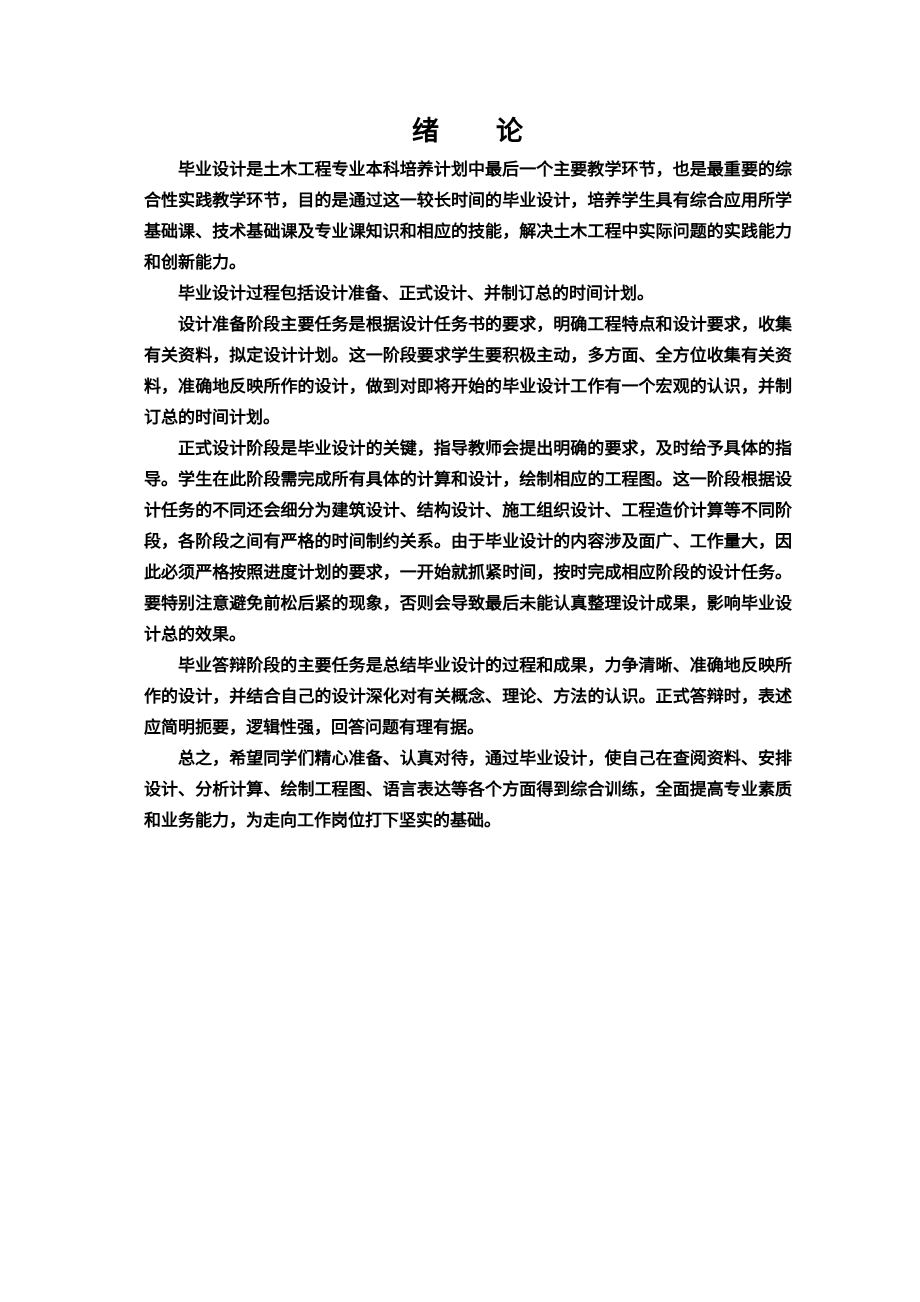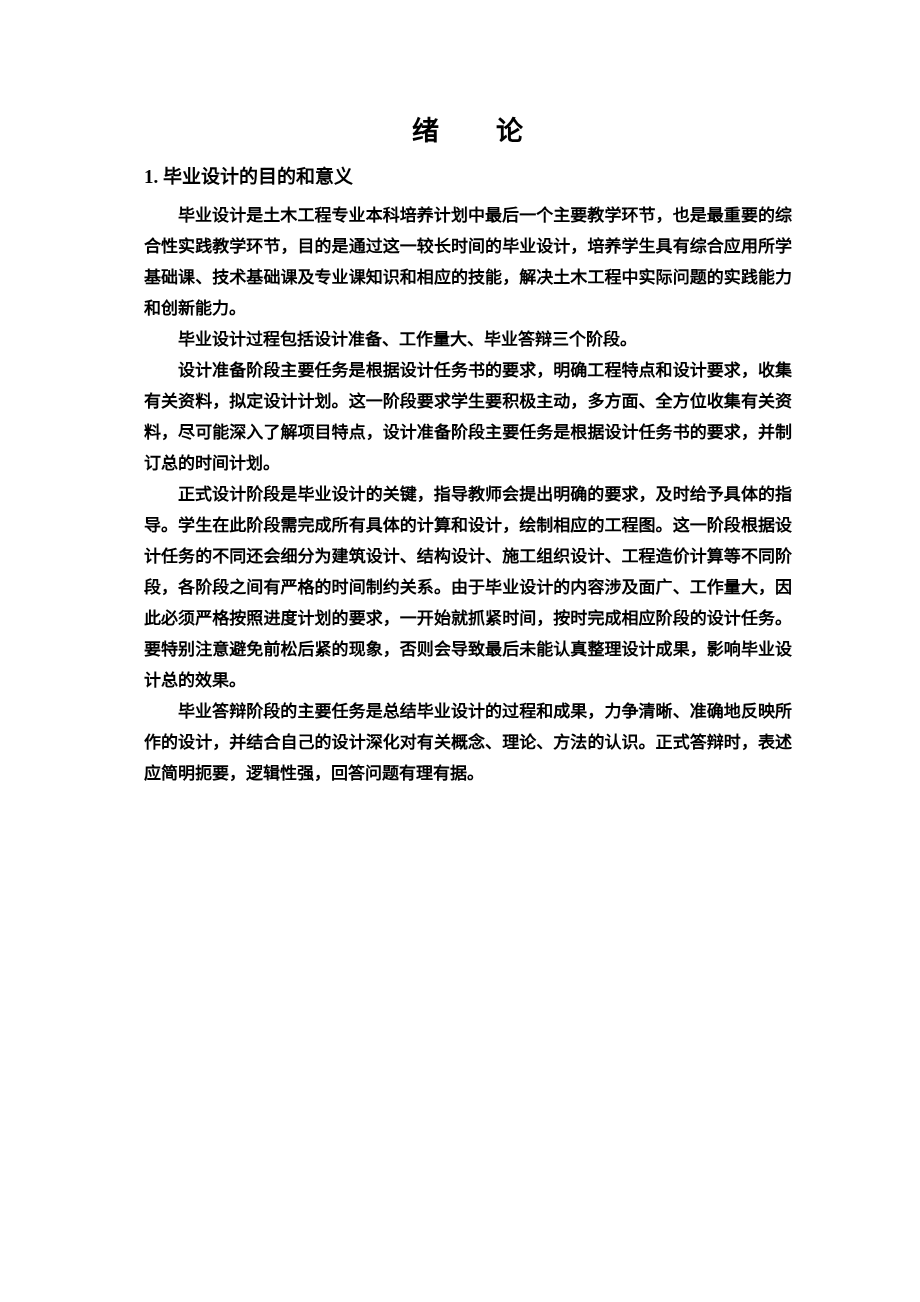--- a/index.html
+++ b/index.html
@@ -45,28 +45,28 @@
     font-weight: bold;
   }
 </style>
 </head>
 <body>
 
 <div class="page">
 
   <div class="doc-title">绪　　论</div>
 
-  <h2 class="section-heading">1. 毕业设计的目的和意义</h2>
 
   <p class="body-para">毕业设计是土木工程专业本科培养计划中最后一个主要教学环节，也是最重要的综合性实践教学环节，目的是通过这一较长时间的毕业设计，培养学生具有综合应用所学基础课、技术基础课及专业课知识和相应的技能，解决土木工程中实际问题的实践能力和创新能力。</p>
 
 
 
-  <p class="body-para">毕业设计过程包括设计准备、工作量大、毕业答辩三个阶段。</p>
+  <p class="body-para">毕业设计过程包括设计准备、正式设计、并制订总的时间计划。</p>
 
-  <p class="body-para">设计准备阶段主要任务是根据设计任务书的要求，明确工程特点和设计要求，收集有关资料，拟定设计计划。这一阶段要求学生要积极主动，多方面、全方位收集有关资料，尽可能深入了解项目特点，设计准备阶段主要任务是根据设计任务书的要求，并制订总的时间计划。</p>
+  <p class="body-para">设计准备阶段主要任务是根据设计任务书的要求，明确工程特点和设计要求，收集有关资料，拟定设计计划。这一阶段要求学生要积极主动，多方面、全方位收集有关资料，准确地反映所作的设计，做到对即将开始的毕业设计工作有一个宏观的认识，并制订总的时间计划。</p>
 
   <p class="body-para">正式设计阶段是毕业设计的关键，指导教师会提出明确的要求，及时给予具体的指导。学生在此阶段需完成所有具体的计算和设计，绘制相应的工程图。这一阶段根据设计任务的不同还会细分为建筑设计、结构设计、施工组织设计、工程造价计算等不同阶段，各阶段之间有严格的时间制约关系。由于毕业设计的内容涉及面广、工作量大，因此必须严格按照进度计划的要求，一开始就抓紧时间，按时完成相应阶段的设计任务。要特别注意避免前松后紧的现象，否则会导致最后未能认真整理设计成果，影响毕业设计总的效果。</p>
 
   <p class="body-para">毕业答辩阶段的主要任务是总结毕业设计的过程和成果，力争清晰、准确地反映所作的设计，并结合自己的设计深化对有关概念、理论、方法的认识。正式答辩时，表述应简明扼要，逻辑性强，回答问题有理有据。</p>
 
+  <p class="body-para">总之，希望同学们精心准备、认真对待，通过毕业设计，使自己在查阅资料、安排设计、分析计算、绘制工程图、语言表达等各个方面得到综合训练，全面提高专业素质和业务能力，为走向工作岗位打下坚实的基础。</p>
 
 </div>
 
 </body></html>

